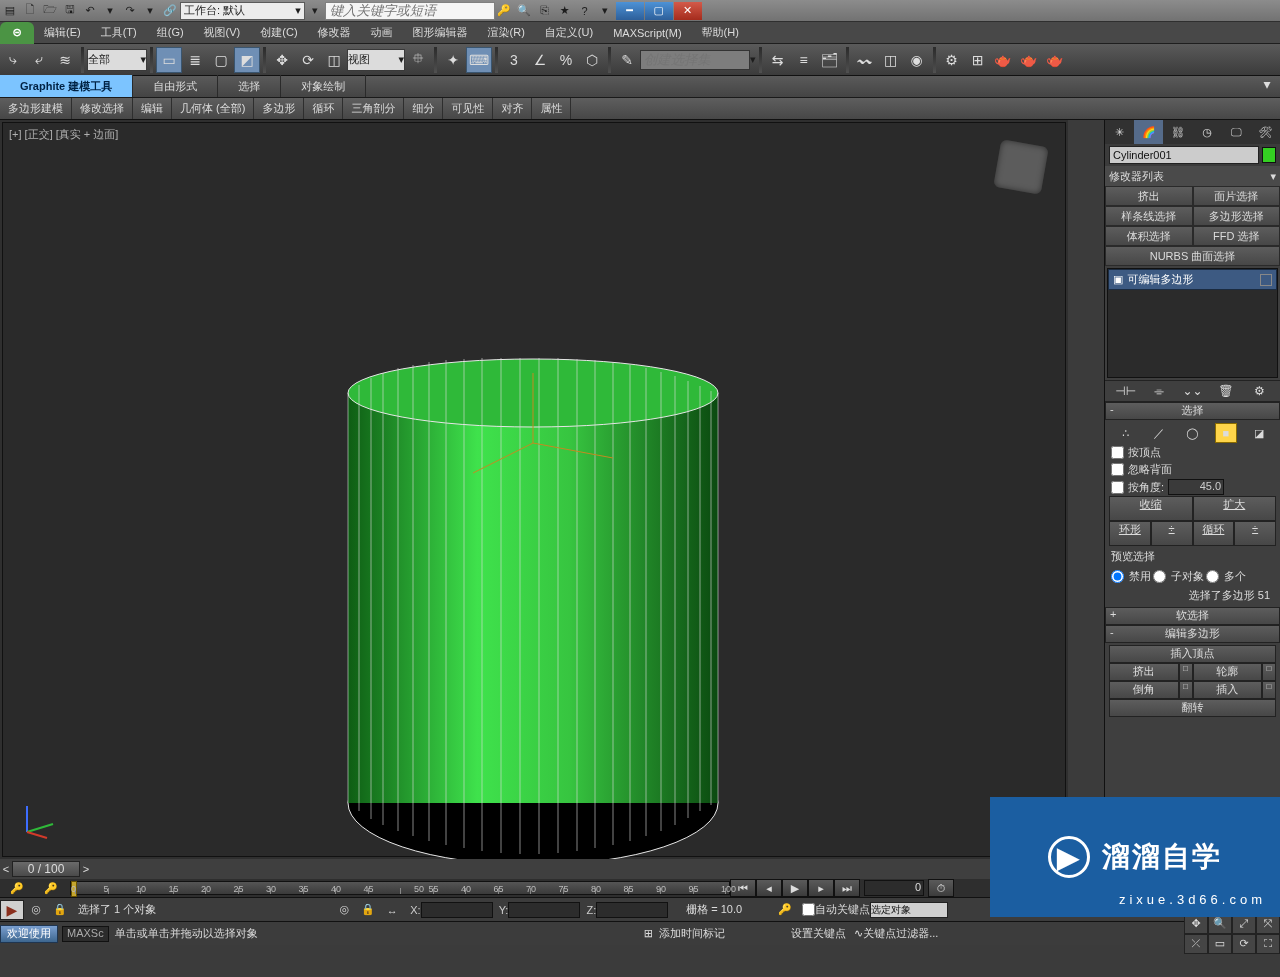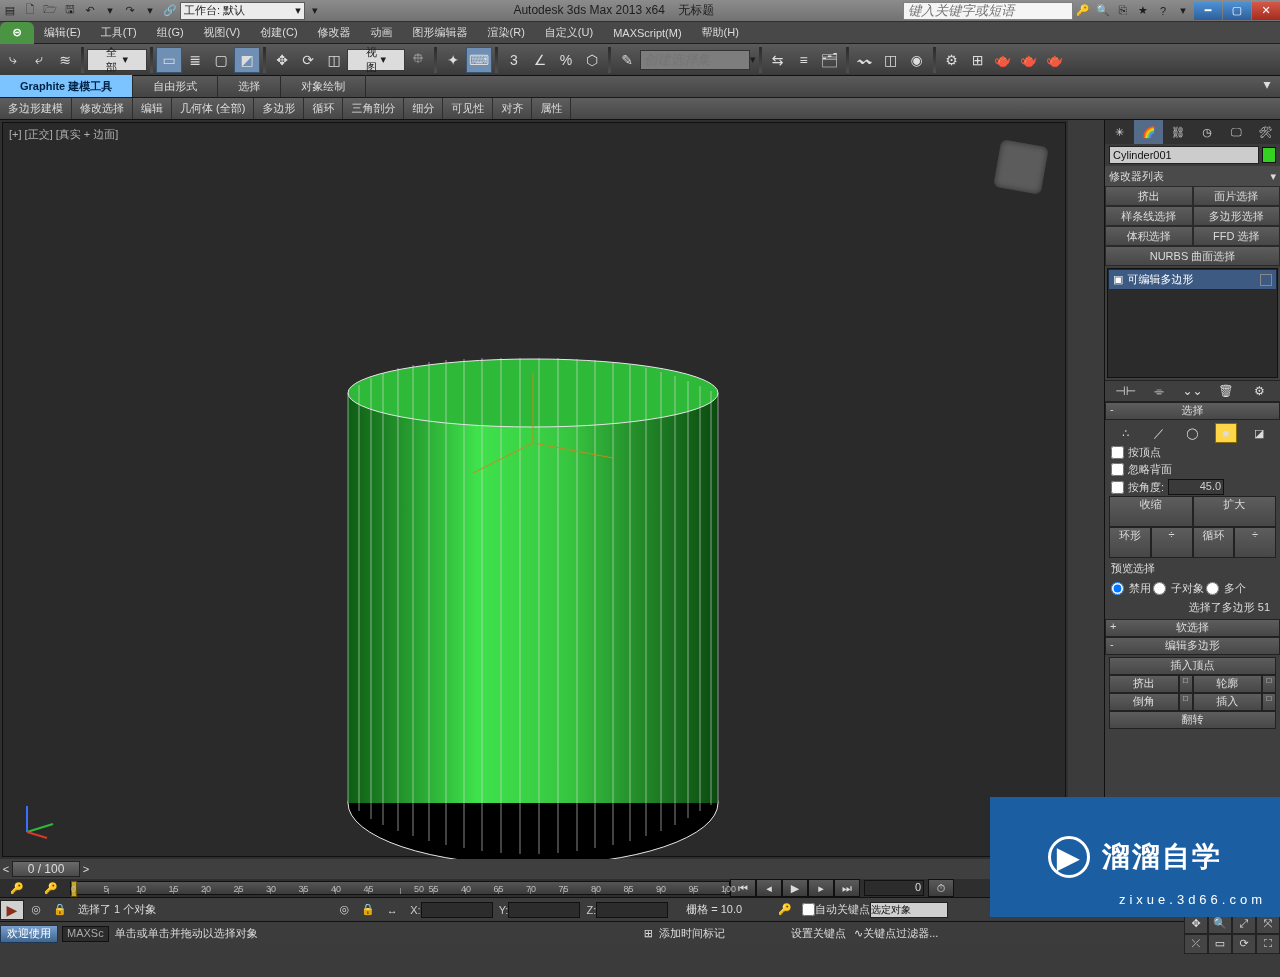--- a/index.html
+++ b/index.html
@@ -55,21 +55,21 @@
   .tool-bar {
     height:32px; background:linear-gradient(#5a5a5a,#3b3b3b);
     display:flex; align-items:center; border-bottom:1px solid #111;
   }
   .tb-btn {
     width:26px; height:26px;
     display:flex;align-items:center;justify-content:center;
     font-size:14px; color:#ddd;
   }
   .tb-btn.pressed { background:#6f8fb5; border:1px solid #3a556f; }
-  .tb-dd { height:22px; background:#dcdcdc; border:1px solid #3a3a3a; color:#1d1d1d; padding:0 18px; display:flex; align-items:center; }
+  .tb-dd { height:22px; background:#dcdcdc; border:1px solid #3a3a3a; color:#1d1d1d; padding:0 0; display:flex; align-items:center; }
   .sep { width:3px; height:26px; background:linear-gradient(#2a2a2a,#505050); margin:0 3px; }
   .tb-input { width:110px; height:20px; background:#7d7d7d; border:1px solid #333; font-style:italic; color:#3a3a3a; padding:0 3px; }
   
   .ribbon-tabs {
     height:22px; background:linear-gradient(#5a5a5a,#444);
     display:flex; align-items:flex-end; border-bottom:1px solid #1a1a1a;
   }
   .ribbon-tab {
     padding:4px 20px; height:22px; border-right:1px solid #2a2a2a;
     display:flex;align-items:center;
@@ -128,21 +128,21 @@
   }
   .rollout-hdr .pm { position:absolute; left:4px; }
   .rollout { padding:2px 4px; }
   .so-row { height:22px; display:flex; align-items:center; justify-content:space-around; }
   .so-btn { width:22px;height:20px;display:flex;align-items:center;justify-content:center;border:1px solid transparent; }
   .so-btn.poly { background:#ffd54a; border:1px solid #8a6b00; }
   .chk-row { display:flex; align-items:center; padding:1px 2px; }
   .chk-row input { margin-right:4px; }
   .chk-row .spin { width:56px;height:16px;background:#3a3a3a;border:1px solid #111;color:#ccc;font-size:11px;text-align:right;padding-right:2px;margin-left:4px; position:relative;}
   .btn-pair { display:flex; }
-  .btn-pair .b { flex:1; height:31px; background:linear-gradient(#5d5d5d,#474747); border:1px solid #222; text-align:center; }
+  .btn-pair .b { flex:1; height:25px; background:linear-gradient(#5d5d5d,#474747); border:1px solid #222; text-align:center;text-decoration:underline; }
   .radio-row { display:flex; align-items:center; padding:2px 2px; gap:2px;}
   .radio-row input { margin-right:3px; }
   .sel-count { text-align:right; padding:2px 6px; }
   .ed-grid { display:flex; flex-wrap:wrap; }
   .ed-btn { flex:0 0 calc(50% - 14px); height:18px; background:linear-gradient(#5d5d5d,#474747); border:1px solid #222; text-align:center; }
   .ed-sm { flex:0 0 14px; height:18px; background:linear-gradient(#5d5d5d,#474747); border:1px solid #222; text-align:center; font-size:8px;}
   .ed-full { flex:0 0 100%; height:18px; background:linear-gradient(#5d5d5d,#474747); border:1px solid #222; text-align:center; }
   
   .slider-row {
     position:absolute; left:0; top:859px; right:176px; height:20px;
@@ -200,23 +200,20 @@
   <span class="qa-btn">↶</span>
   <span class="qa-btn">▾</span>
   <span class="qa-btn">↷</span>
   <span class="qa-btn">▾</span>
   <span class="qa-btn">🔗</span>
   <span class="qa-dd">
       <span>工作台: 默认</span>
       <span style="margin-left:50px">▾</span>
     </span>
   <span class="qa-btn">▾</span>
-  <div class="title-center">
-    <span>Autodesk 3ds Max  2013 x64</span>&nbsp;&nbsp;&nbsp;&nbsp;<span>无标题</span>
-  </div>
   <input class="search-box" placeholder="键入关键字或短语" style="">
   <div class="title-right" style="display:flex;">
     <span class="qa-btn">🔑</span>
     <span class="qa-btn">🔍</span>
     <span class="qa-btn">⎘</span>
     <span class="qa-btn">★</span>
     <span class="qa-btn">?</span>
     <span class="qa-btn">▾</span>
   </div>
   <div class="win-btns">

